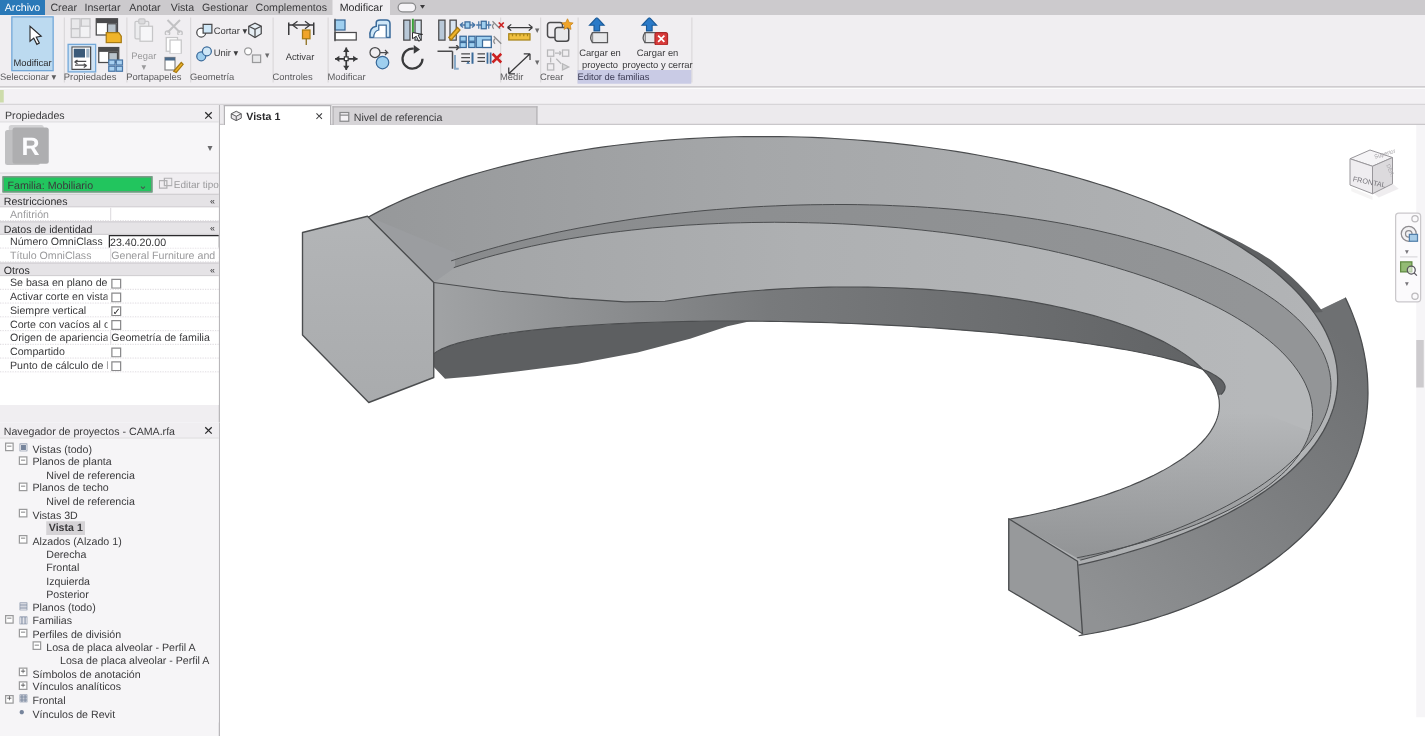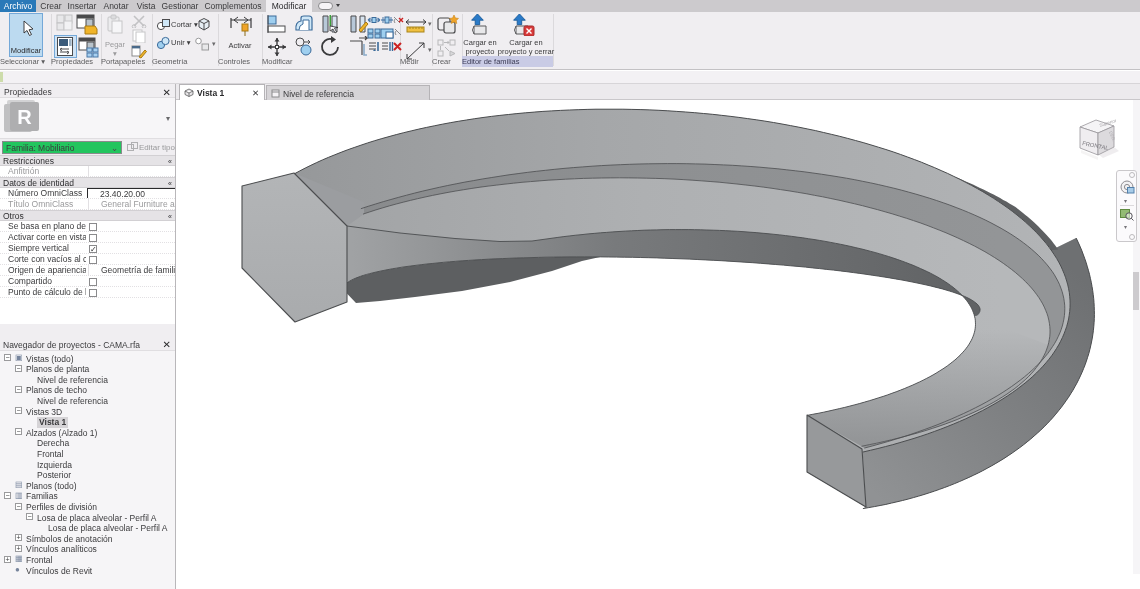--- a/index.html
+++ b/index.html
@@ -12,21 +12,21 @@
 #ribbon{left:0;top:12px;width:1140px;height:58px;background:#f0eef1;border-bottom:1px solid #c3c1c4}
 .gsep{position:absolute;top:14px;height:52px;width:1px;background:#dbd9dc}
 .glabel{position:absolute;top:44px;height:11px;font-size:7.5px;color:#5c5c5e;text-align:left;line-height:11px}
 #optbar{left:0;top:71px;width:1140px;height:13px;background:#f3f1f4;border-bottom:1px solid #d7d5d8}
 
 #props{left:0;top:84px;width:176px;height:254px;background:#f0eef1;border-right:1px solid #b9b7ba;font-size:8.5px;color:#3a3a3c}
 #brow{left:0;top:338px;width:176px;height:251px;background:#f6f5f7;border-right:1px solid #b9b7ba;font-size:8.5px;color:#3a3a3c}
 .sect{position:relative;height:11px;background:#e5e3e6;border-top:1px solid #d2d0d3;border-bottom:1px solid #d2d0d3;line-height:11px;padding-left:3px;color:#2e2e30}
 .prow{position:relative;height:11px;line-height:11px;background:#fff;border-bottom:1px dotted #e2e0e3;white-space:nowrap;overflow:hidden}
 .prow .lbl{position:absolute;left:8px;top:0;max-width:78px;overflow:hidden;display:inline-block;white-space:nowrap}
-.prow .val{position:absolute;left:88px;top:0;width:88px;height:11px;border-left:1px solid #e2e0e3;padding-left:12px}
+.prow .val{position:absolute;left:88px;top:0;width:88px;height:11px;border-left:1px solid #e2e0e3;padding-left:0}
 .gray{color:#9a9a9c}
 .cb{position:absolute;left:89px;top:1.5px;width:8px;height:8px;border:1px solid #8a8a8c;background:#fff}
 
 #ctabs{left:176px;top:84px;width:964px;height:16px;background:#eceaed;border-bottom:1px solid #c9c7ca}
 #canvas{left:176px;top:100px;width:964px;height:474px;background:#fff;overflow:hidden}
 #statusbar{left:176px;top:608px;width:964px;height:17px;background:#5eead4;font-size:8px;color:#3a3a3c}
 </style></head>
 <body>
 
 <div class="abs" id="tabbar">

